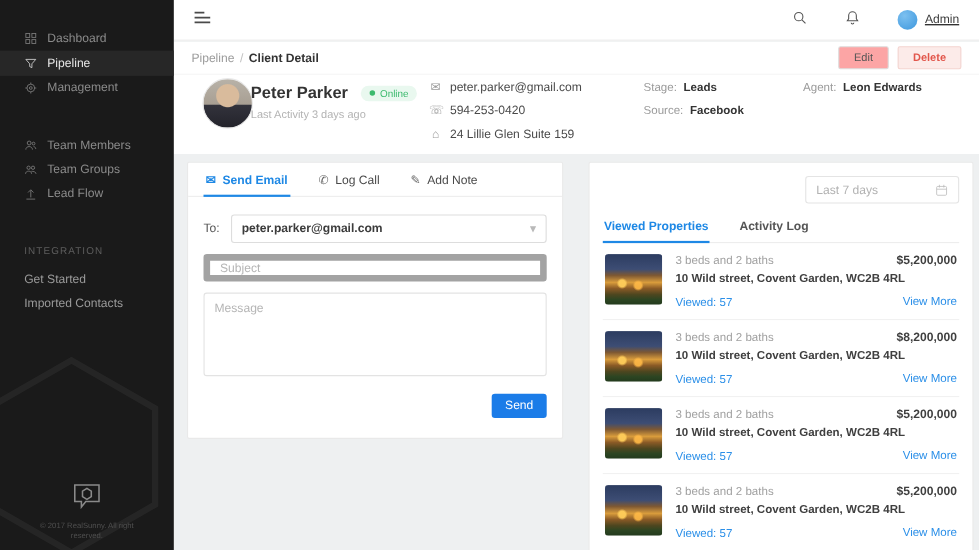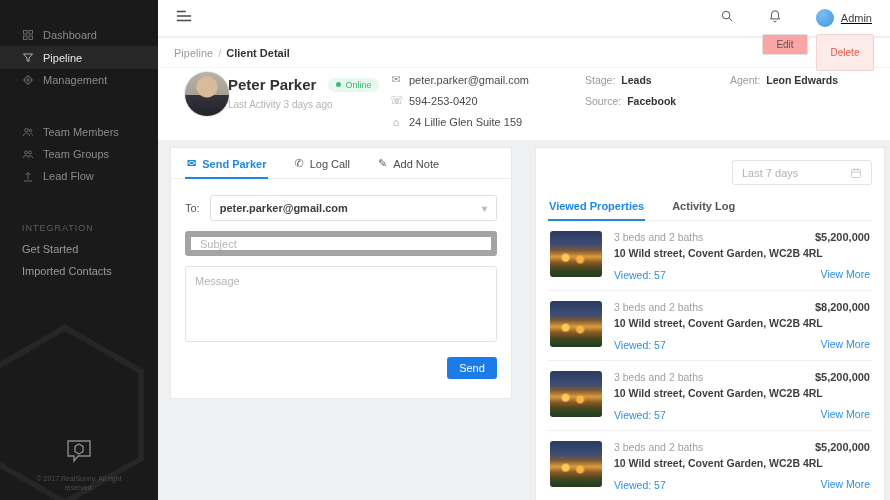--- a/index.html
+++ b/index.html
@@ -9,21 +9,21 @@
 
   
   .sidebar { position:absolute; left:0; top:0; width:158px; height:500px; background:#1a1a1a; z-index:5; overflow:hidden; }
   .side-group-1 { margin-top:24px; }
   .side-group-2 { margin-top:30px; }
   .side-item { display:flex; align-items:center; gap:9px; height:22px; padding-left:22px; color:#8b8b8b; font-size:11px; cursor:pointer; }
   .side-item svg { width:12px; height:12px; stroke:#7a7a7a; fill:none; stroke-width:1.6; flex:none; }
   .side-item.active { background:#272727; color:#e8e8e8; height:23px; }
   .side-item.active svg { stroke:#cfcfcf; }
   .side-section { margin:36px 0 10px 22px; font-size:9px; letter-spacing:1px; color:#5d5d5d; }
-  .side-link { padding-left:22px; height:22px; display:flex; align-items:flex-start; color:#9a9a9a; font-size:11px; cursor:pointer; }
+  .side-link { padding-left:22px; height:22px; display:flex; align-items:center; color:#9a9a9a; font-size:11px; cursor:pointer; }
   .watermark { position:absolute; left:-30px; bottom:-10px; opacity:.05; }
   .side-logo { position:absolute; left:0; right:0; bottom:36px; display:flex; justify-content:center; }
   .side-logo svg { width:30px; height:26px; stroke:#8a8a8a; fill:none; stroke-width:1.4; }
   .copyright { position:absolute; left:0; right:0; bottom:8px; text-align:center; font-size:7px; line-height:9px; color:#4f4f4f; padding:0 22px; }
 
   
   .topbar { position:absolute; left:158px; top:0; width:732px; height:37px; background:#fff; border-bottom:1px solid #ececec; display:flex; align-items:center; padding:0 18px; }
   .hamburger svg { width:16px; height:14px; stroke:#4a4a4a; stroke-width:1.8; cursor:pointer; }
   .topbar-right { margin-left:auto; display:flex; align-items:flex-start; gap:34px;text-decoration:underline; }
   .tb-icon svg { width:14px; height:14px; stroke:#555; fill:none; stroke-width:1.7; cursor:pointer; }
@@ -32,21 +32,21 @@
   .admin-name { font-size:11px; color:#3c3c3c; }
 
   
   .page-head { position:absolute; left:158px; top:38px; width:732px; height:102px; background:#fff; }
   .crumb-row { height:30px; display:flex; align-items:center; padding:0 16px; border-bottom:1px solid #f5f5f5; }
   .crumb { font-size:11px; color:#9b9b9b; cursor:pointer; }
   .crumb-sep { font-size:11px; color:#c0c0c0; margin:0 5px; }
   .crumb-cur { font-size:11px; color:#333; font-weight:bold; }
   .head-actions { margin-left:auto; display:flex; gap:8px; }
   .btn-edit { width:46px; height:21px; background:#fca5a5; border:1px solid #ddd; border-radius:2px; font-size:10px; color:#555; font-family:inherit; cursor:pointer; }
-  .btn-delete { width:58px; height:37px; background:#fcebe9; border:1px solid #f3d3cf; border-radius:2px; font-size:10px; font-weight:normal; color:#e2574c; font-family:inherit; cursor:pointer; }
+  .btn-delete { width:58px; height:21px; background:#fcebe9; border:1px solid #f3d3cf; border-radius:2px; font-size:10px; font-weight:bold; color:#e2574c; font-family:inherit; cursor:pointer; }
 
   .profile { position:relative; height:70px; }
   .client-avatar { position:absolute; left:26px; top:3px; width:46px; height:46px; border-radius:50%; border:1px solid #e8e8e8;
      background: radial-gradient(circle at 50% 34%, #d9bb9c 0 10px, rgba(0,0,0,0) 11px),
                  linear-gradient(180deg,#b8b2a8 0%, #a89f93 52%, #33333c 53%, #23232b 100%); }
   .name-row { position:absolute; left:70px; top:8px; display:flex; align-items:center; gap:12px; }
   .client-name { font-size:15px; font-weight:bold; color:#333; }
   .online-pill { display:flex; align-items:center; gap:4px; background:#e9f8ef; border-radius:9px; padding:2px 8px; font-size:9px; color:#3cba6e; }
   .online-dot { width:5px; height:5px; border-radius:50%; background:#3cba6e; }
   .last-activity { position:absolute; left:70px; top:31px; font-size:10px; color:#b3b3b3; }
@@ -258,21 +258,21 @@
           <span class="meta-value">Leon Edwards</span>
         </div>
       </div>
     </div>
   </div>
 
   <div class="card card-left">
     <div class="form-tabs">
       <span class="ftab active">
         <span class="t-icon">✉</span>
-        <span>Send Parker</span>
+        <span>Send Email</span>
       </span>
       <span class="ftab">
         <span class="t-icon">✆</span>
         <span>Log Call</span>
       </span>
       <span class="ftab">
         <span class="t-icon">✎</span>
         <span>Add Note</span>
       </span>
     </div>

